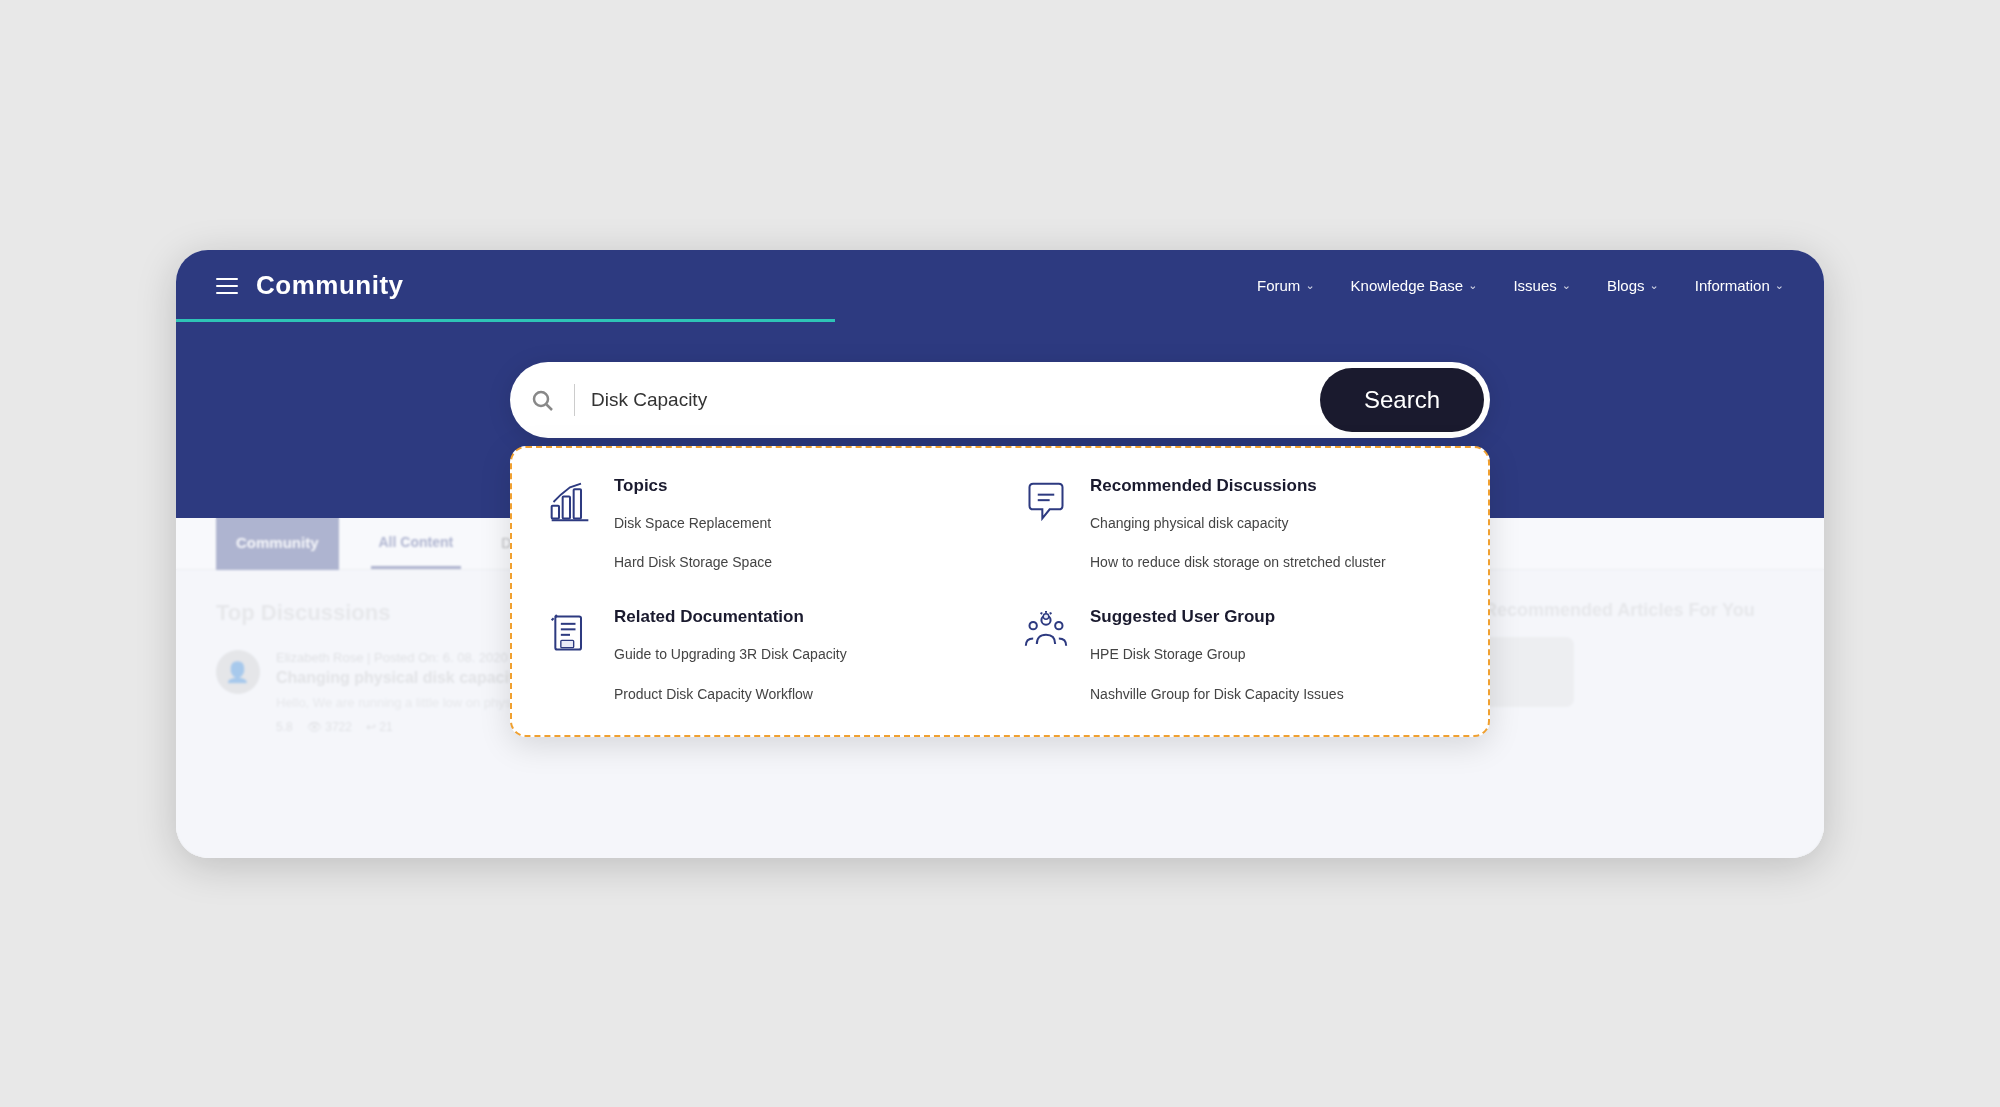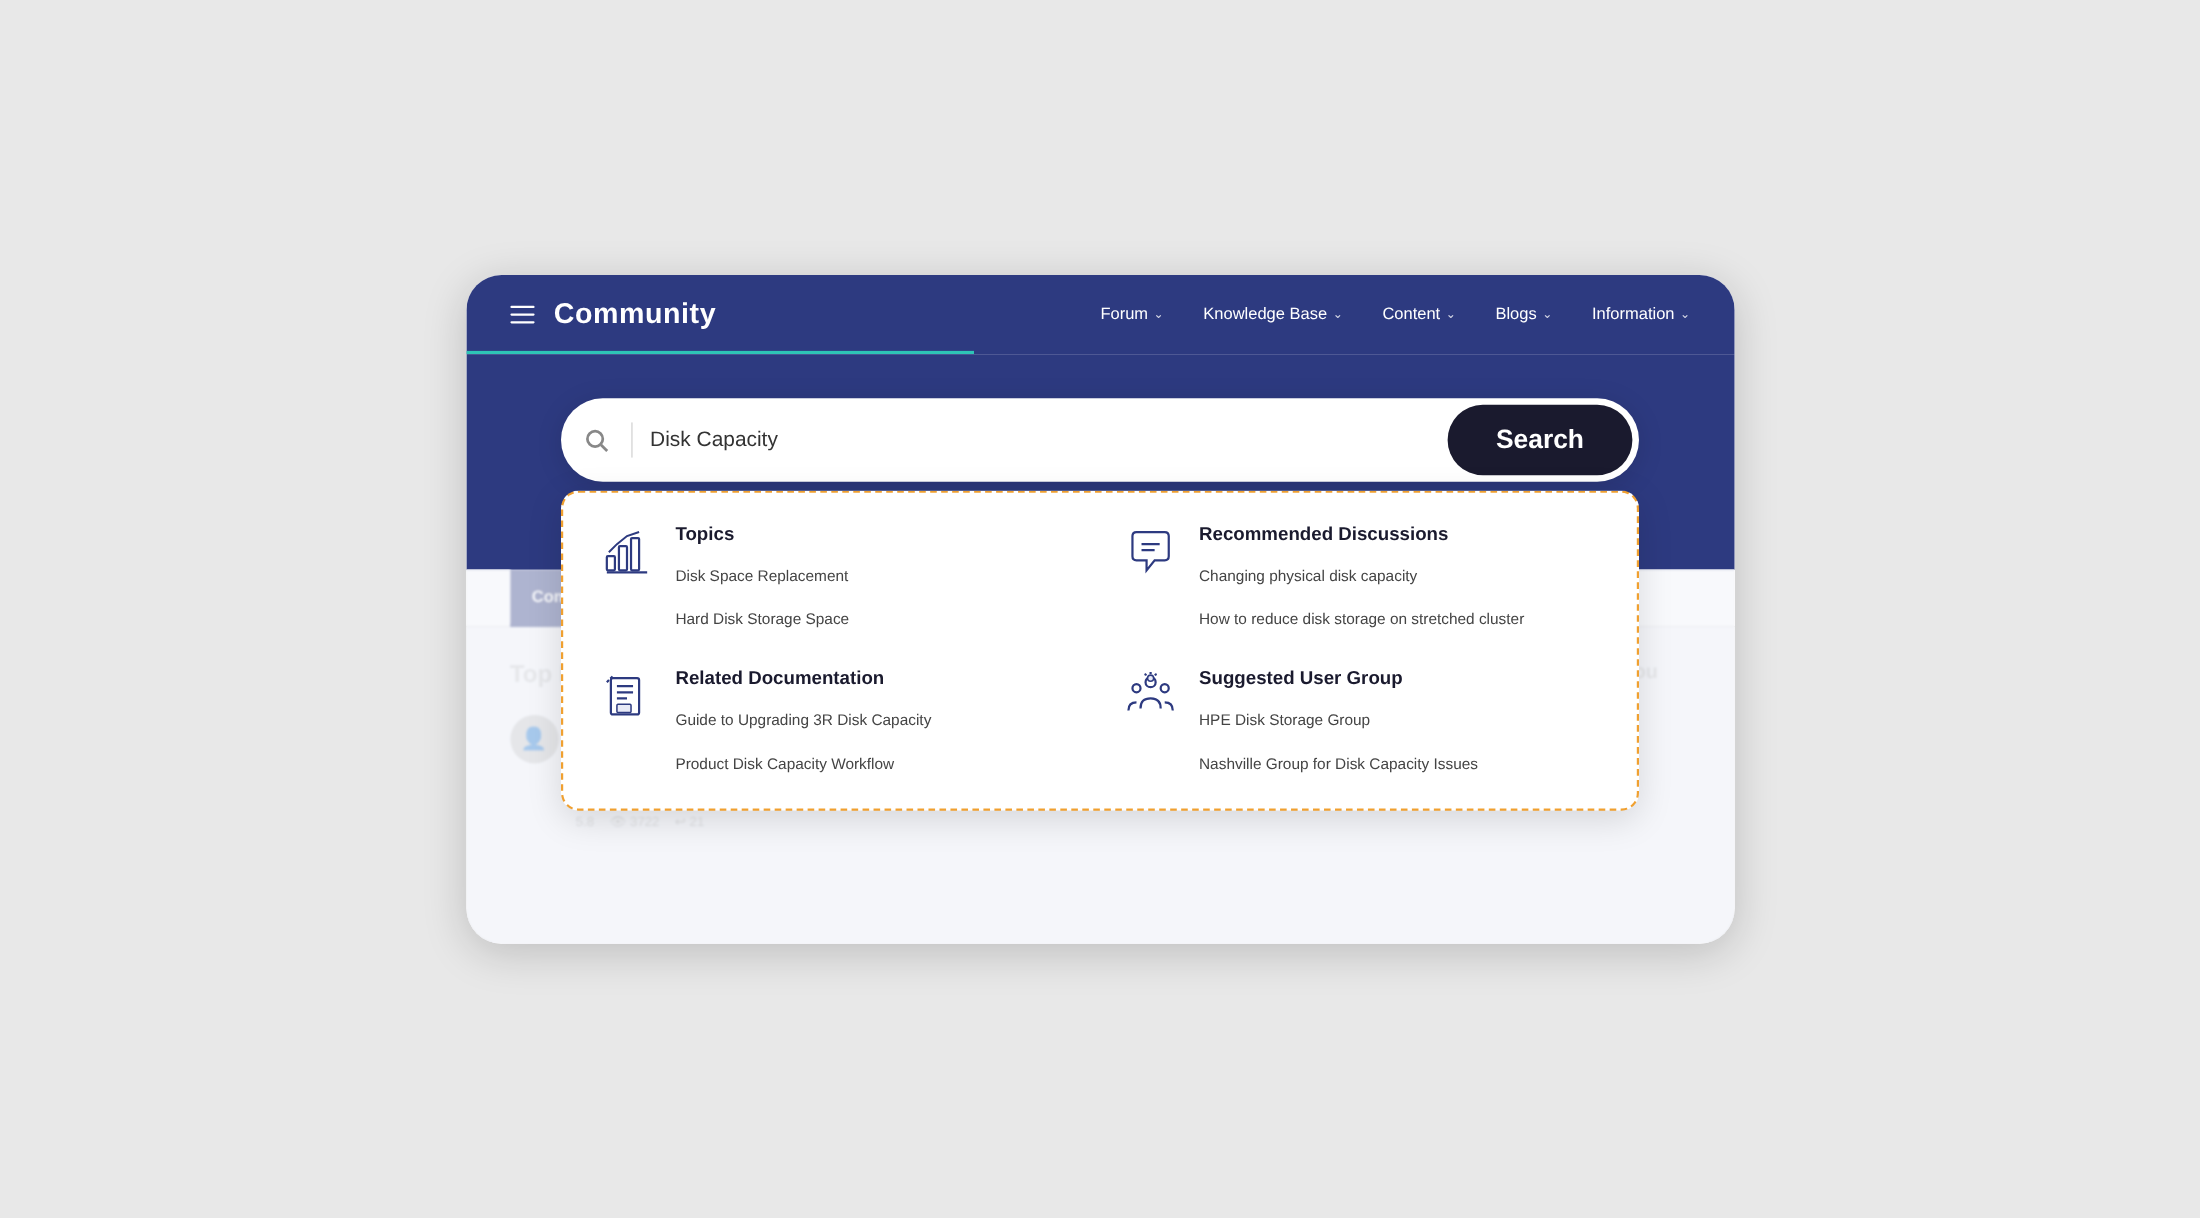--- a/index.html
+++ b/index.html
@@ -6,21 +6,21 @@
     body {
       background: #e8e8e8;
       font-family: 'Segoe UI', Arial, sans-serif;
       display: flex;
       justify-content: center;
       align-items: center;
       min-height: 100vh;
       padding: 20px;
     }
     .browser-window {
-      width: 1153px;
+      width: 1648px;
       max-width: 100%;
       background: #fff;
       border-radius: 32px;
       overflow: hidden;
       box-shadow: 0 8px 40px rgba(0,0,0,0.18);
     }
     
     .nav-bar {
       background: #2d3a80;
       display: flex;
@@ -101,21 +101,21 @@
       background: transparent;
       padding: 18px 0;
     }
     .search-button {
       background: #1a1a2e;
       color: #fff;
       border: none;
       border-radius: 50px;
       padding: 18px 44px;
       font-size: 24px;
-      font-weight: 700;
+      font-weight: 400;
       cursor: pointer;
       margin: 6px;
       white-space: nowrap;
     }
     
     .search-dropdown {
       position: absolute;
       top: calc(100% + 8px);
       left: 0; right: 0;
       background: #fff;
@@ -269,21 +269,21 @@
     <div class="nav-links">
       <div class="nav-link">
         <span>Forum</span>
         <span class="chevron">⌄</span>
       </div>
       <div class="nav-link">
         <span>Knowledge Base</span>
         <span class="chevron">⌄</span>
       </div>
       <div class="nav-link">
-        <span>Content</span>
+        <span>Issues</span>
         <span class="chevron">⌄</span>
       </div>
       <div class="nav-link">
         <span>Blogs</span>
         <span class="chevron">⌄</span>
       </div>
       <div class="nav-link">
         <span>Information</span>
         <span class="chevron">⌄</span>
       </div>

